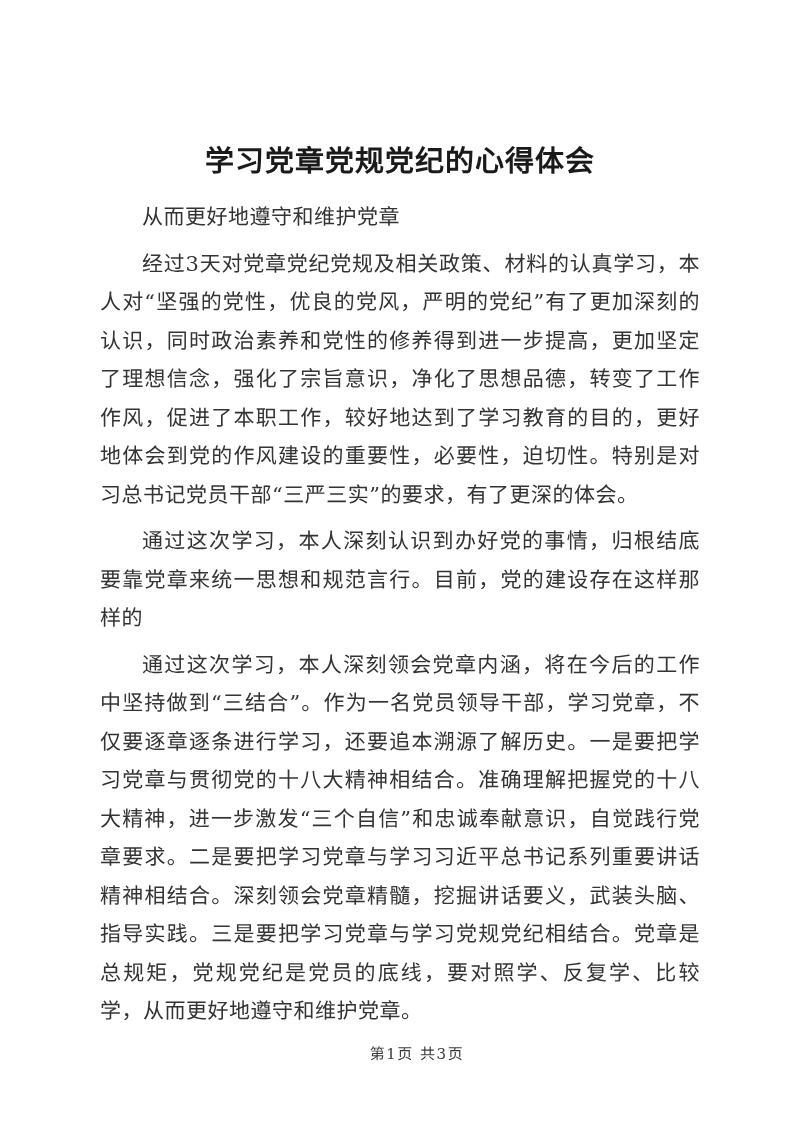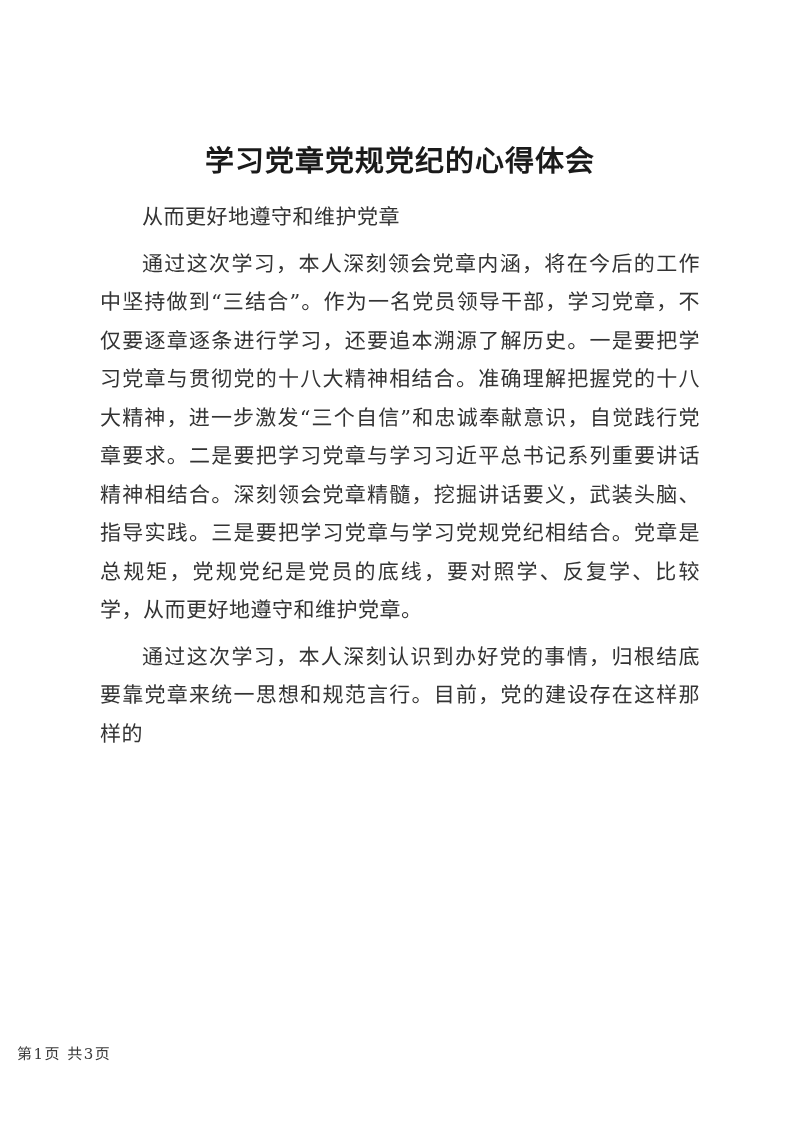--- a/index.html
+++ b/index.html
@@ -38,35 +38,37 @@
     margin: 0 0 8px 0;
     text-indent: 2em;
     text-align: justify;
     color: #333333;
   }
   .footer {
     position: absolute;
     top: 1042px;
     left: 0;
     width: 100%;
+    text-align: center;
   }
   .pagenum {
     position: relative;
     left: 17px;
     font-size: 15px;
     letter-spacing: 1.5px;
     color: #3a3a3a;
   }
 </style>
 </head>
 <body>
 
 <div class="page">
   <div class="content">
     <h1 class="title">学习党章党规党纪的心得体会</h1>
     <p class="para">从而更好地遵守和维护党章</p>
+    <p class="para">经过3天对党章党纪党规及相关政策、材料的认真学习，本人对“坚强的党性，优良的党风，严明的党纪”有了更加深刻的认识，同时政治素养和党性的修养得到进一步提高，更加坚定了理想信念，强化了宗旨意识，净化了思想品德，转变了工作作风，促进了本职工作，较好地达到了学习教育的目的，更好地体会到党的作风建设的重要性，必要性，迫切性。特别是对习总书记党员干部“三严三实”的要求，有了更深的体会。</p>
+    <p class="para">通过这次学习，本人深刻认识到办好党的事情，归根结底要靠党章来统一思想和规范言行。目前，党的建设存在这样那样的</p>
     <p class="para">通过这次学习，本人深刻领会党章内涵，将在今后的工作中坚持做到“三结合”。作为一名党员领导干部，学习党章，不仅要逐章逐条进行学习，还要追本溯源了解历史。一是要把学习党章与贯彻党的十八大精神相结合。准确理解把握党的十八大精神，进一步激发“三个自信”和忠诚奉献意识，自觉践行党章要求。二是要把学习党章与学习习近平总书记系列重要讲话精神相结合。深刻领会党章精髓，挖掘讲话要义，武装头脑、指导实践。三是要把学习党章与学习党规党纪相结合。党章是总规矩，党规党纪是党员的底线，要对照学、反复学、比较学，从而更好地遵守和维护党章。</p>
-    <p class="para">通过这次学习，本人深刻认识到办好党的事情，归根结底要靠党章来统一思想和规范言行。目前，党的建设存在这样那样的</p>
   </div>
   <div class="footer">
     <span class="pagenum">第1页 共3页</span>
   </div>
 </div>
 
 </body></html>

